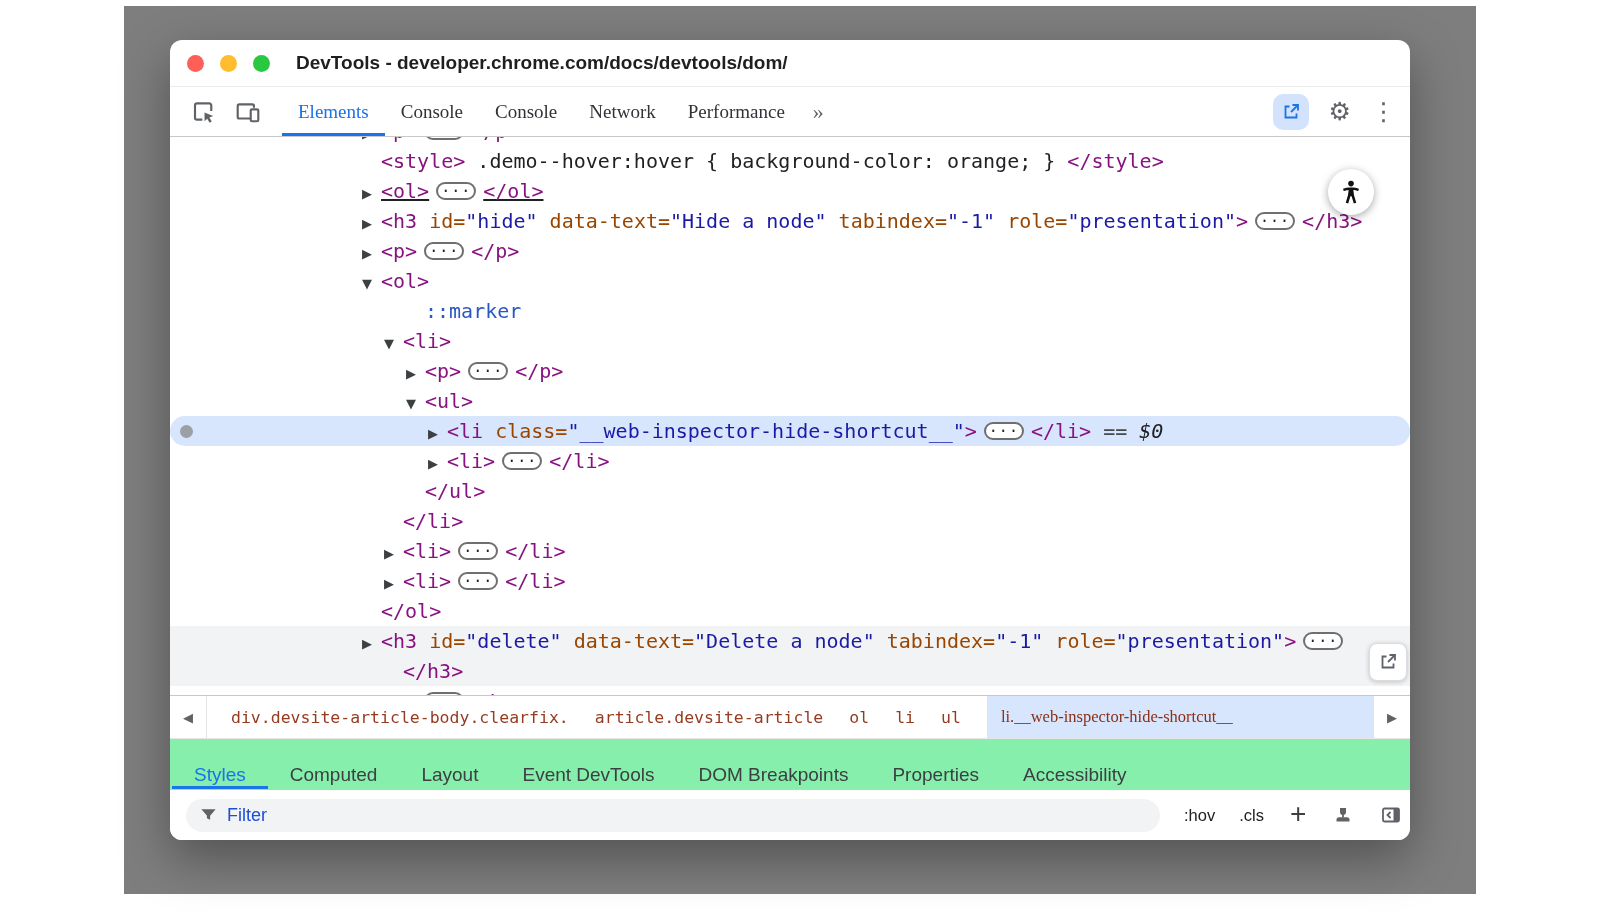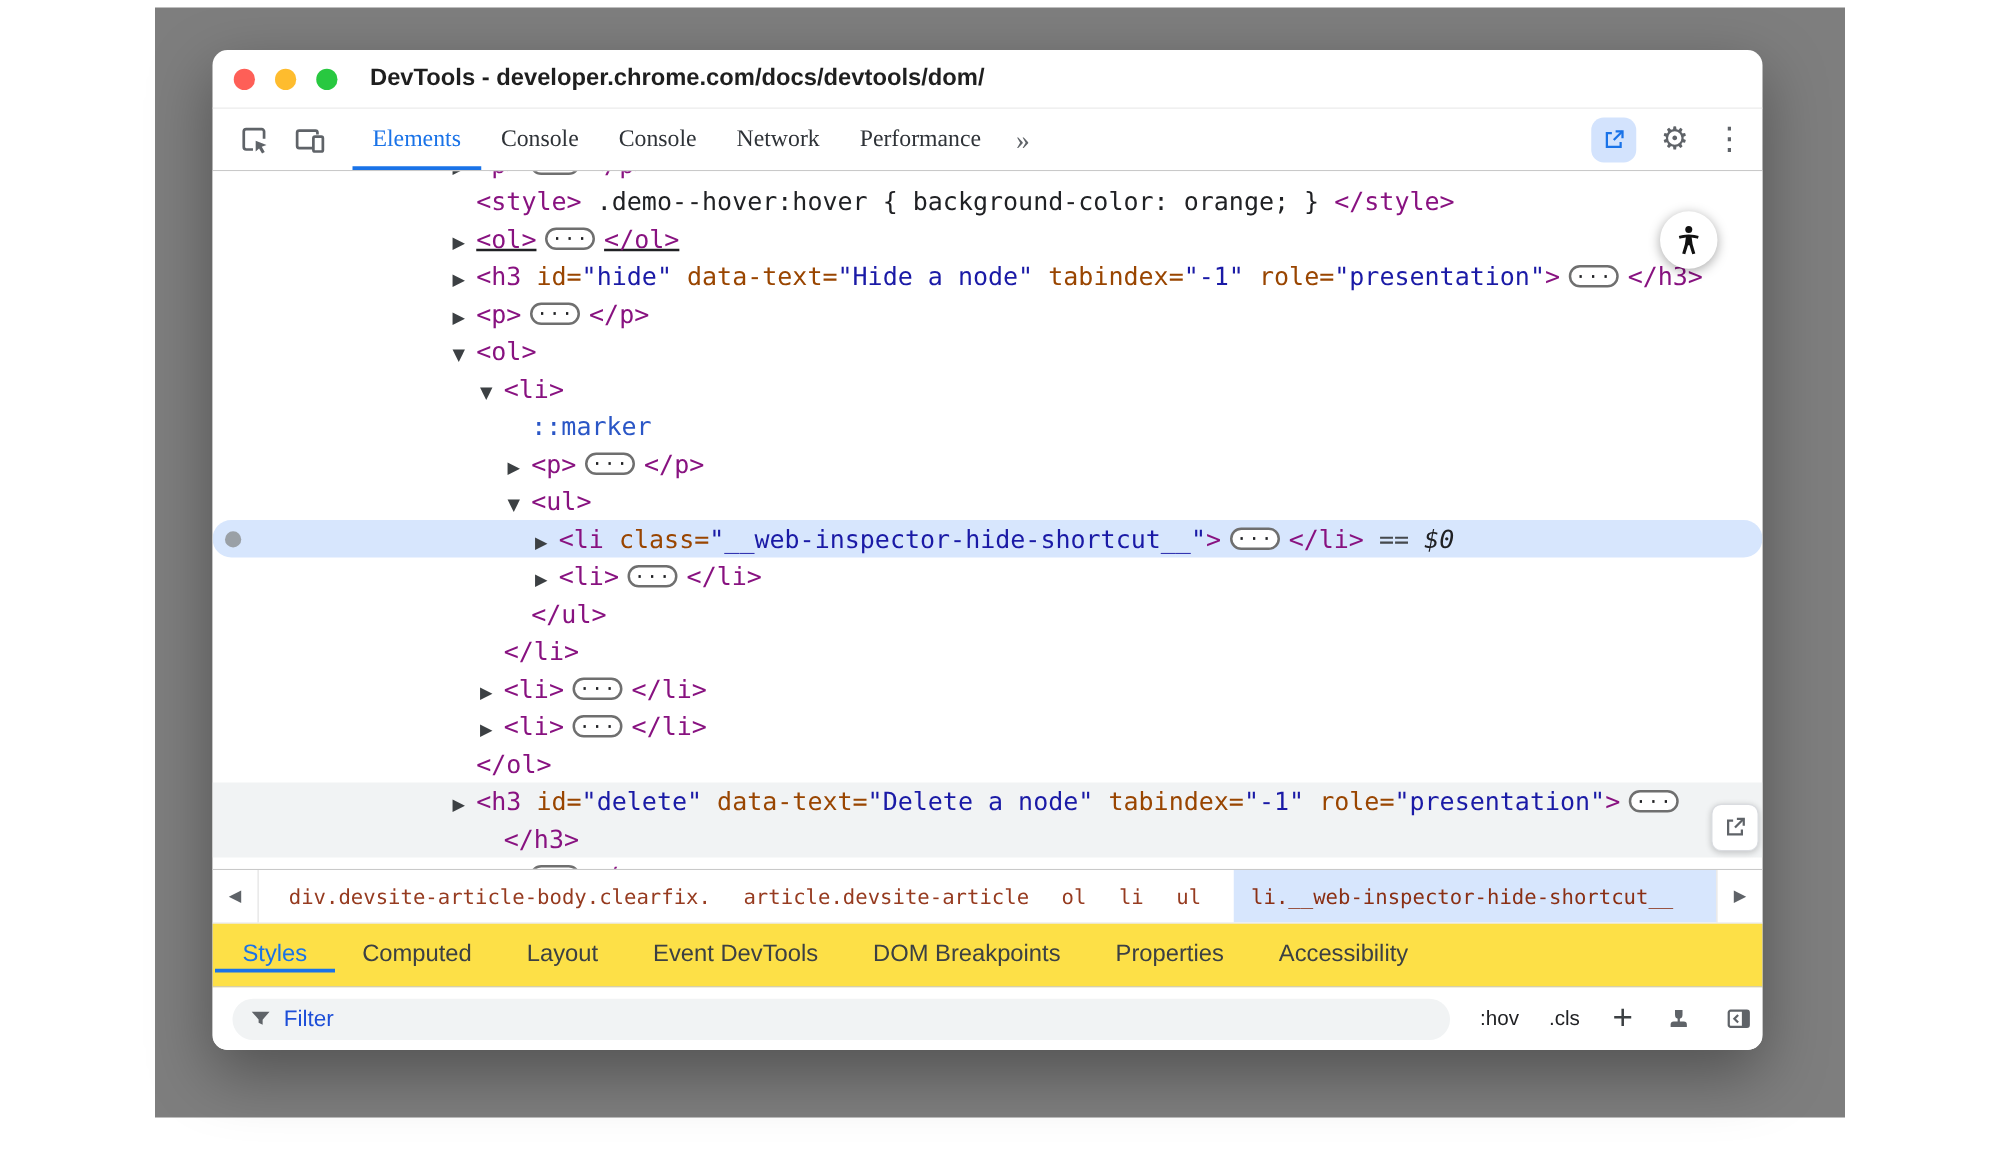--- a/index.html
+++ b/index.html
@@ -52,24 +52,24 @@
 
   
   .crumbbar{flex:0 0 42px;display:flex;align-items:stretch;border-top:1px solid #c9c9c9;border-bottom:1px solid #e6e6e6;
     font-family:"DejaVu Sans Mono",monospace;font-size:16.5px;color:#963b20;background:#fff;}
   .crumb-scroll{flex:0 0 36px;display:flex;align-items:center;justify-content:center;color:#5f6368;font-size:13px;
     font-family:"DejaVu Sans",sans-serif;}
   .crumb-scroll.left{border-right:1px solid #e3e3e3;}
   .crumb-scroll.right{border-left:1px solid #e3e3e3;}
   .crumbs{flex:1;display:flex;align-items:stretch;overflow:hidden;padding-left:24px;}
   .crumb{display:flex;align-items:center;margin-right:26px;white-space:nowrap;}
-  .crumb.selected{background:#d7e6fd;flex:1;margin-right:0;padding:0 14px;color:#8a2f14;}
-
-  
-  .sidetabs{flex:0 0 50px;display:flex;align-items:center;border-bottom:1px solid #c9c9c9;background:#fde047;padding-left:2px;}
+  .crumb.selected{background:#d7e6fd;flex:1;margin-right:0;padding:0 14px;color:#8a2f14;font-family:Liberation Serif, serif;}
+
+  
+  .sidetabs{flex:0 0 50px;display:flex;align-items:flex-end;border-bottom:1px solid #c9c9c9;background:#86efac;padding-left:2px;}
   .side-tab{display:flex;align-items:center;padding:3px 22px 0 22px;font-size:19px;color:#3c4043;
     border-bottom:3px solid transparent;white-space:nowrap;}
   .side-tab.active{color:#1a73e8;border-bottom-color:#1a73e8;}
 
   
   .filterbar{flex:0 0 50px;display:flex;align-items:center;padding:0 16px;background:#fff;}
   .filter-pill{width:948px;height:33px;border-radius:17px;background:#f1f3f4;display:flex;align-items:center;
     padding:0 13px;gap:9px;flex:0 0 auto;}
   .filter-ph{font-size:18px;color:#1d4ed8;}
   .state-toggle{font-size:16.5px;color:#202124;margin-left:24px;white-space:nowrap;}
@@ -124,22 +124,22 @@
     </div>
 
     <div class="tree-wrap">
       <div class="tree">
           <div class="tree-row" style="padding-left: 192px; margin-top: -21px;"><span class="tree-arrow">▶</span><span class="seg-tag">&lt;p&gt;</span><span class="pill">···</span><span class="seg-tag">&lt;/p&gt;</span></div>
           <div class="tree-row" style="padding-left: 192px;"><span class="tree-arrow"></span><span class="seg-tag">&lt;style&gt;</span><span class="seg-text"> .demo--hover:hover { background-color: orange; } </span><span class="seg-tag">&lt;/style&gt;</span></div>
           <div class="tree-row" style="padding-left: 192px; text-decoration: underline;"><span class="tree-arrow">▶</span><span class="seg-tag">&lt;ol&gt;</span><span class="pill">···</span><span class="seg-tag">&lt;/ol&gt;</span></div>
           <div class="tree-row" style="padding-left: 192px;"><span class="tree-arrow">▶</span><span class="seg-tag">&lt;h3</span><span class="seg-attr"> id=</span><span class="seg-value">"hide"</span><span class="seg-attr"> data-text=</span><span class="seg-value">"Hide a node"</span><span class="seg-attr"> tabindex=</span><span class="seg-value">"-1"</span><span class="seg-attr"> role=</span><span class="seg-value">"presentation"</span><span class="seg-tag">&gt;</span><span class="pill">···</span><span class="seg-tag">&lt;/h3&gt;</span></div>
           <div class="tree-row" style="padding-left: 192px;"><span class="tree-arrow">▶</span><span class="seg-tag">&lt;p&gt;</span><span class="pill">···</span><span class="seg-tag">&lt;/p&gt;</span></div>
           <div class="tree-row" style="padding-left: 192px;"><span class="tree-arrow">▼</span><span class="seg-tag">&lt;ol&gt;</span></div>
+          <div class="tree-row" style="padding-left: 236px;"><span class="tree-arrow"></span><span class="seg-pseudo">::marker</span></div>
           <div class="tree-row" style="padding-left: 214px;"><span class="tree-arrow">▼</span><span class="seg-tag">&lt;li&gt;</span></div>
-          <div class="tree-row" style="padding-left: 236px;"><span class="tree-arrow"></span><span class="seg-pseudo">::marker</span></div>
           <div class="tree-row" style="padding-left: 236px;"><span class="tree-arrow">▶</span><span class="seg-tag">&lt;p&gt;</span><span class="pill">···</span><span class="seg-tag">&lt;/p&gt;</span></div>
           <div class="tree-row" style="padding-left: 236px;"><span class="tree-arrow">▼</span><span class="seg-tag">&lt;ul&gt;</span></div>
           <div class="tree-row selected" style="padding-left: 258px;"><span class="gutter-dot"></span><span class="tree-arrow">▶</span><span class="seg-tag">&lt;li</span><span class="seg-attr"> class=</span><span class="seg-value">"__web-inspector-hide-shortcut__"</span><span class="seg-tag">&gt;</span><span class="pill">···</span><span class="seg-tag">&lt;/li&gt;</span><span class="seg-eq"> == </span><span class="seg-var">$0</span></div>
           <div class="tree-row" style="padding-left: 258px;"><span class="tree-arrow">▶</span><span class="seg-tag">&lt;li&gt;</span><span class="pill">···</span><span class="seg-tag">&lt;/li&gt;</span></div>
           <div class="tree-row" style="padding-left: 236px;"><span class="tree-arrow"></span><span class="seg-tag">&lt;/ul&gt;</span></div>
           <div class="tree-row" style="padding-left: 214px;"><span class="tree-arrow"></span><span class="seg-tag">&lt;/li&gt;</span></div>
           <div class="tree-row" style="padding-left: 214px;"><span class="tree-arrow">▶</span><span class="seg-tag">&lt;li&gt;</span><span class="pill">···</span><span class="seg-tag">&lt;/li&gt;</span></div>
           <div class="tree-row" style="padding-left: 214px;"><span class="tree-arrow">▶</span><span class="seg-tag">&lt;li&gt;</span><span class="pill">···</span><span class="seg-tag">&lt;/li&gt;</span></div>
           <div class="tree-row" style="padding-left: 192px;"><span class="tree-arrow"></span><span class="seg-tag">&lt;/ol&gt;</span></div>
           <div class="tree-row hover" style="padding-left: 192px;"><span class="tree-arrow">▶</span><span class="seg-tag">&lt;h3</span><span class="seg-attr"> id=</span><span class="seg-value">"delete"</span><span class="seg-attr"> data-text=</span><span class="seg-value">"Delete a node"</span><span class="seg-attr"> tabindex=</span><span class="seg-value">"-1"</span><span class="seg-attr"> role=</span><span class="seg-value">"presentation"</span><span class="seg-tag">&gt;</span><span class="pill">···</span></div>

